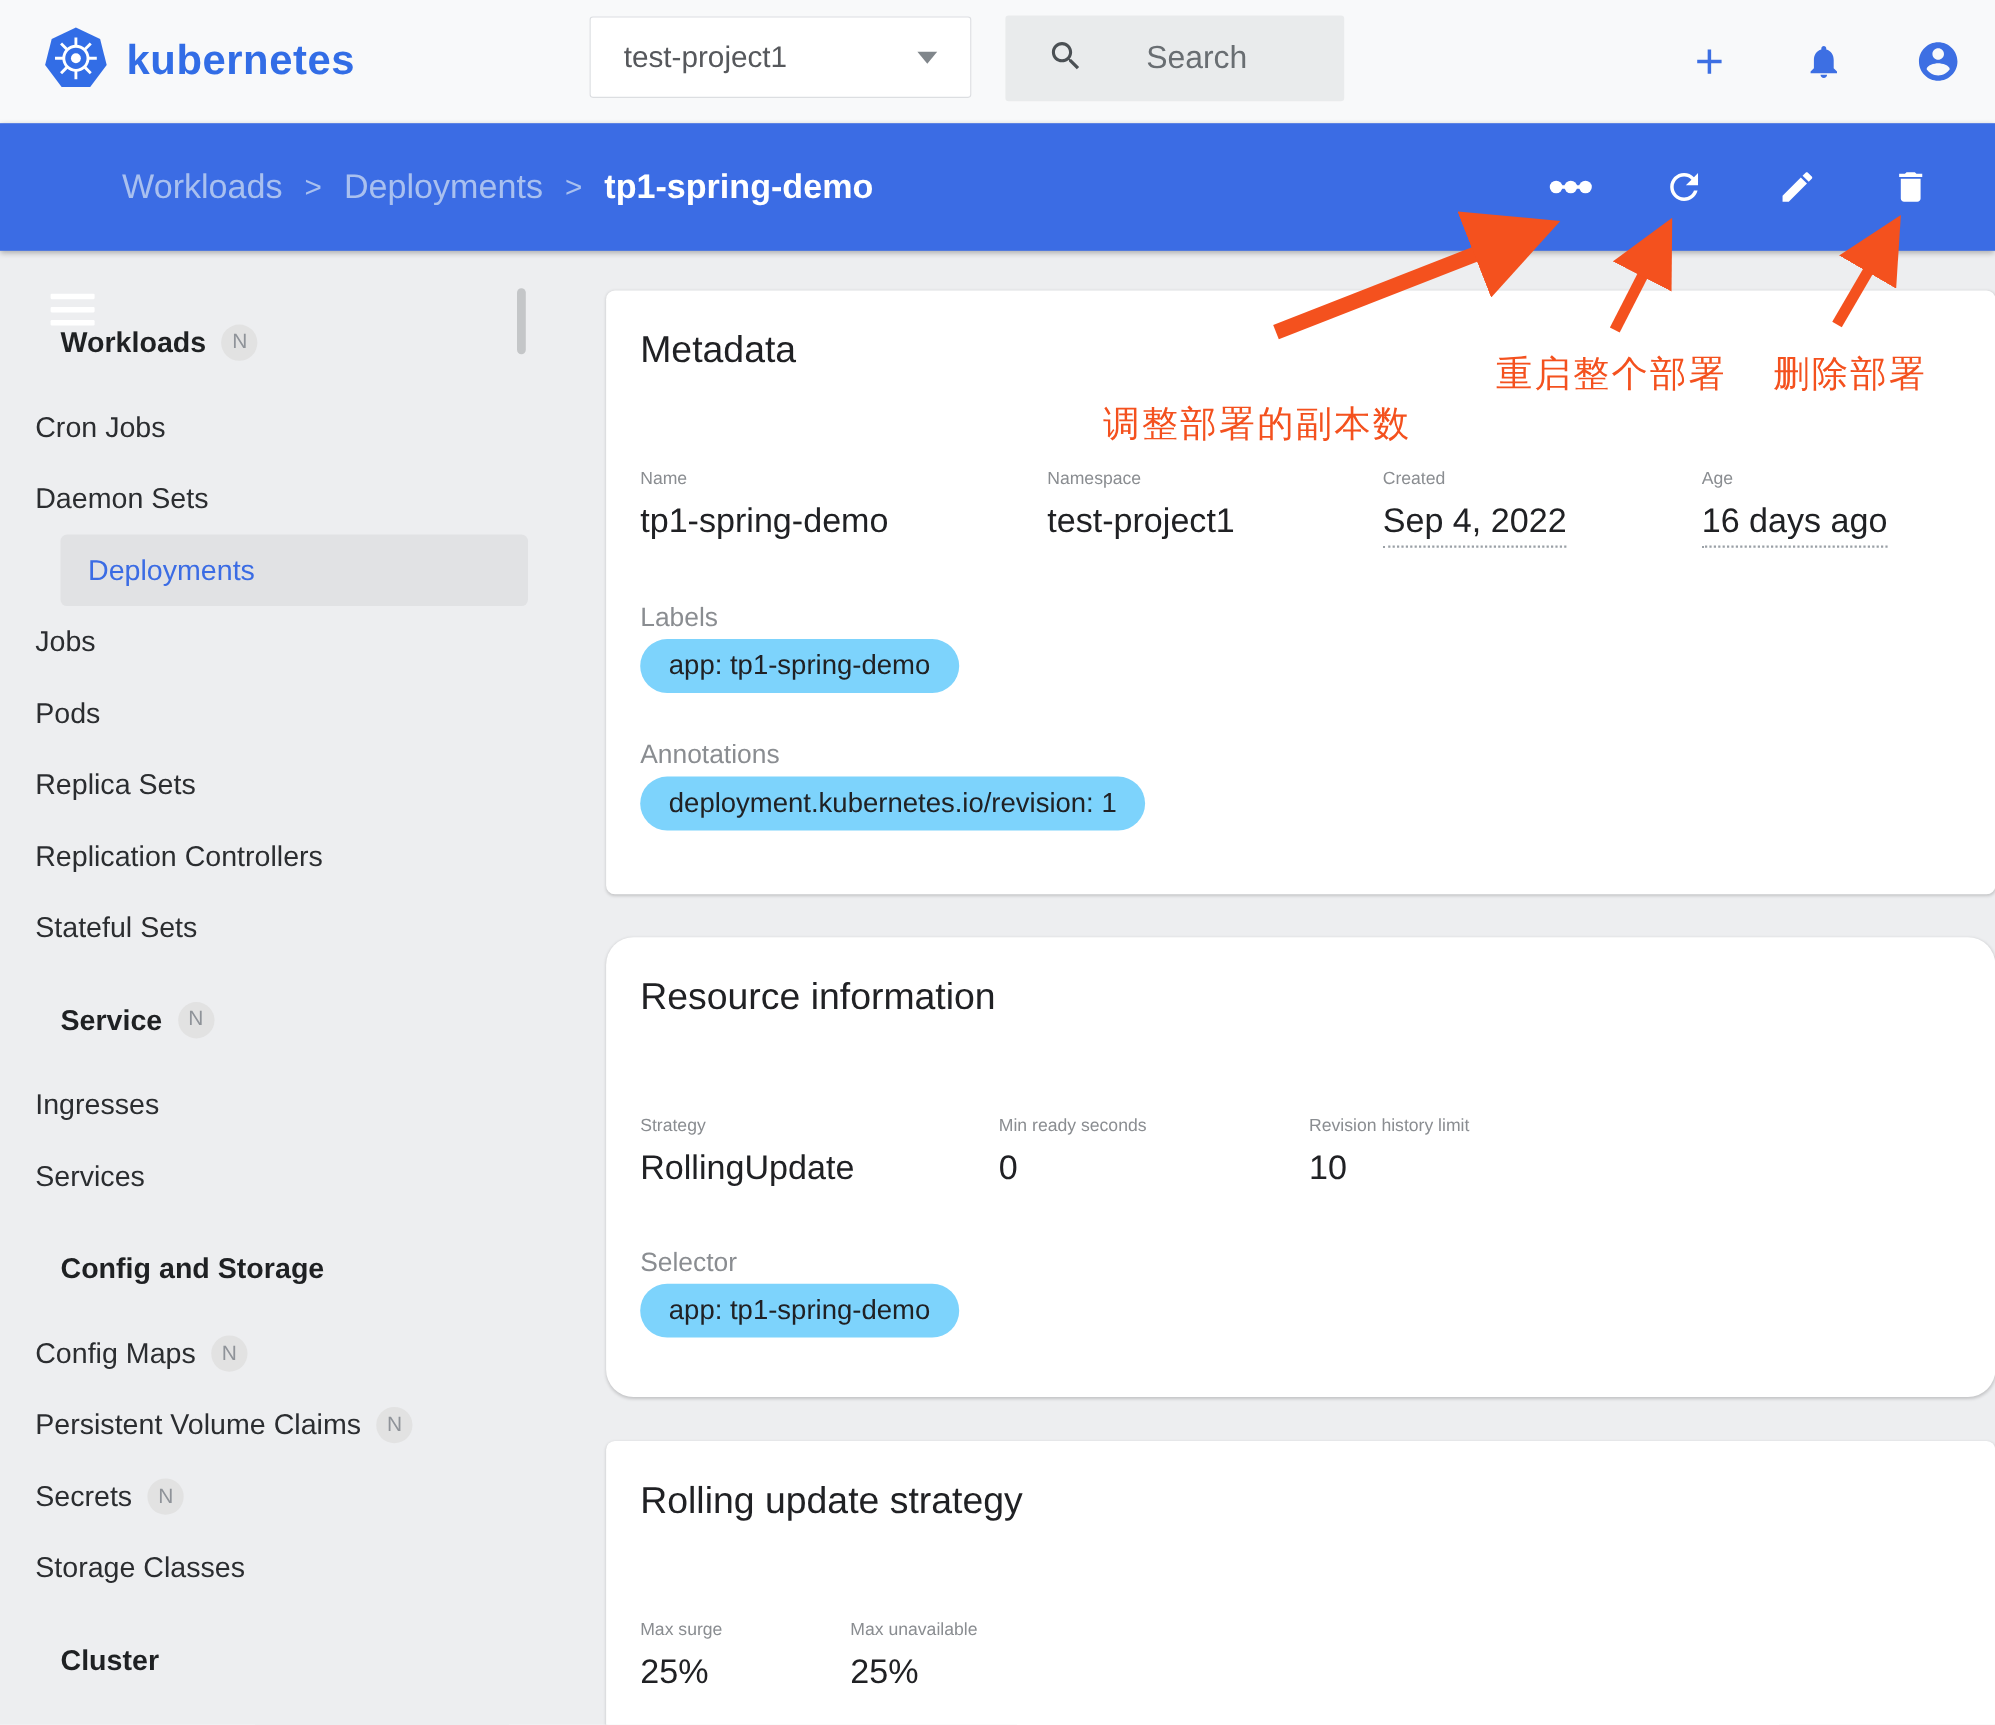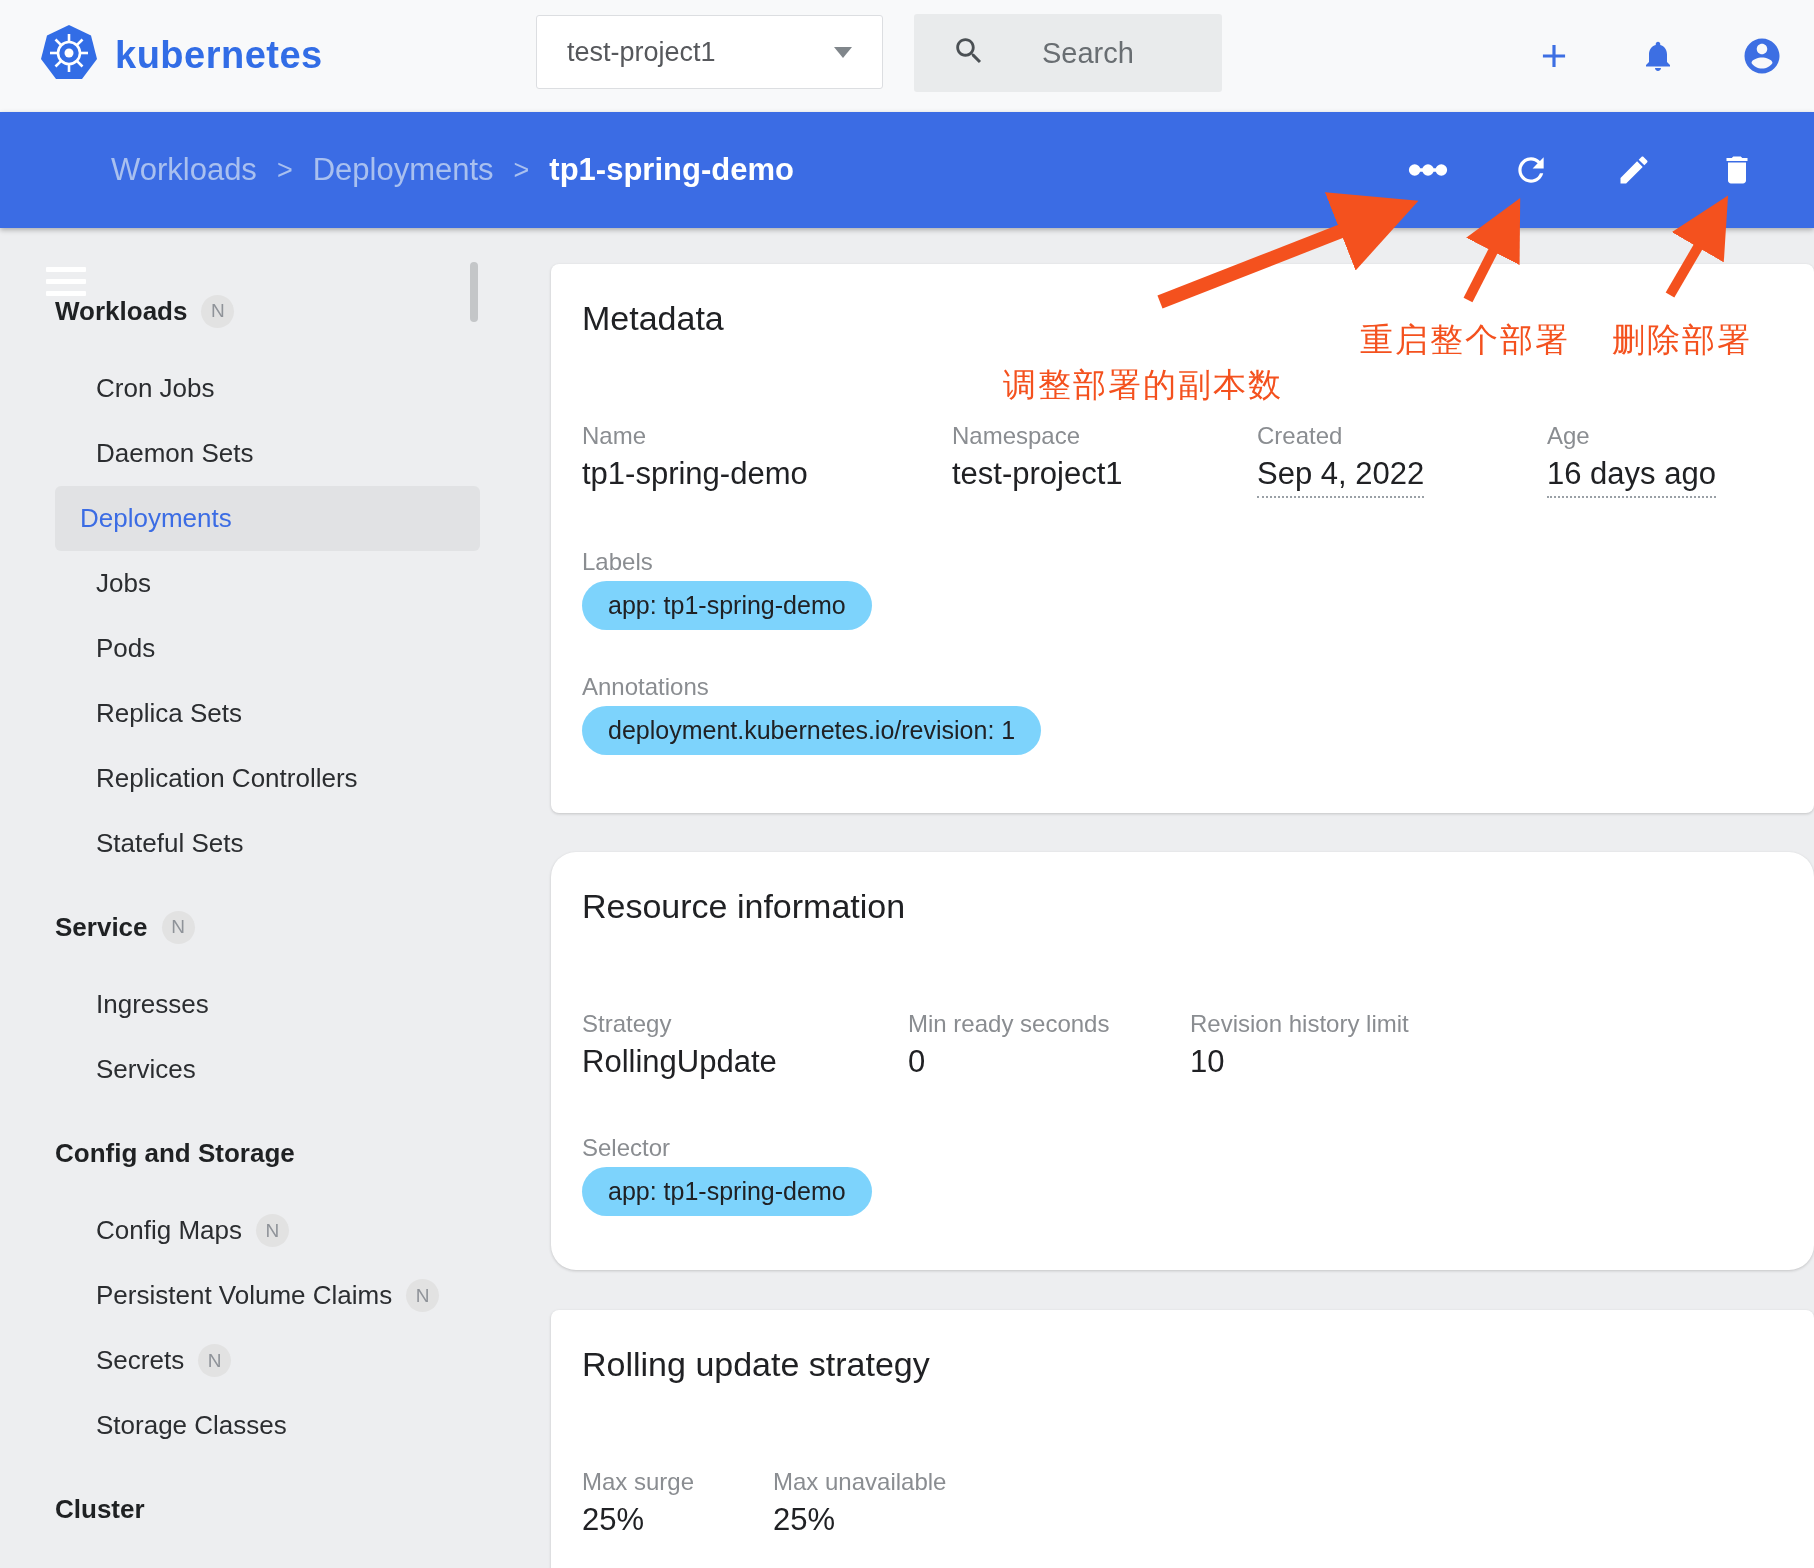--- a/index.html
+++ b/index.html
@@ -34,38 +34,38 @@
   .crumb{color:#a9c0ef;cursor:pointer;}
   .crumb-sep{color:#a9c0ef;font-size:27px;}
   .crumb-cur{color:#ffffff;font-weight:bold;}
   .blue-actions{position:absolute;top:0;height:116px;right:0;display:flex;align-items:center;}
   .bicon{width:103px;height:116px;display:flex;align-items:center;justify-content:center;cursor:pointer;}
 
   
   .sidebar{position:absolute;left:0;top:228px;width:480px;bottom:0;}
   .nav-header{height:62px;display:flex;align-items:center;padding-left:55px;gap:14px;
       font-size:26px;font-weight:bold;color:#1f2123;}
-  .nav-item{height:65px;display:flex;align-items:center;padding-left:96px;gap:14px;
+  .nav-item{height:65px;display:flex;align-items:center;padding-left:32px;gap:14px;
       font-size:26px;color:#2b2d30;cursor:pointer;}
   .nav-item.sel{background:#e1e2e4;border-radius:6px;margin-left:55px;padding-left:25px;
       color:#3b6ce4;}
   .nbadge{min-width:33px;height:33px;border-radius:50%;background:#e2e2e2;color:#8f9399;
       font-size:19px;font-weight:normal;display:flex;align-items:center;justify-content:center;}
   .mt52{margin-top:52px;}.mt20{margin-top:20px;}.mt14{margin-top:14px;}
   .sb-scroll{position:absolute;left:470px;top:262px;width:8px;height:60px;background:#c4c6c8;
       border-radius:4px;cursor:pointer;}
 
   
   .content{position:absolute;left:551px;top:228px;width:1263px;}
   .card{background:#fff;border-radius:8px;box-shadow:0 1px 3px rgba(0,0,0,.18);
       padding:34px 40px 0 31px;box-sizing:border-box;}
   .card-title{font-size:34px;color:#202124;line-height:40px;}
   .fieldrow{display:flex;margin-top:86px;}
   .fld{display:flex;flex-direction:column;}
-  .fld .lbl{font-size:24px;color:#8a8d91;line-height:23px;}
+  .fld .lbl{font-size:16px;color:#8a8d91;line-height:23px;}
   .fld .val{font-size:31px;color:#202124;line-height:38px;margin-top:8px;}
   .dotted{border-bottom:2px dotted #9aa0a6;padding-bottom:3px;align-self:flex-start;}
   .sub-lbl{font-size:24px;color:#8a8d91;line-height:23px;}
   .chip{display:inline-block;background:#7dd3fc;border-radius:26px;padding:10px 26px;
       font-size:25px;color:#202124;margin-top:8px;}
   .w370{width:370px;}.w305{width:305px;}.w290{width:290px;}
   .w326{width:326px;}.w282{width:282px;}.w191{width:191px;}
   .mt52c{margin-top:52px;}.mt45c{margin-top:45px;}.mt55c{margin-top:55px;}
   .card1{margin-top:36px;height:549px;}
   .card2{margin-top:39px;height:418px;border-radius:25px;}

